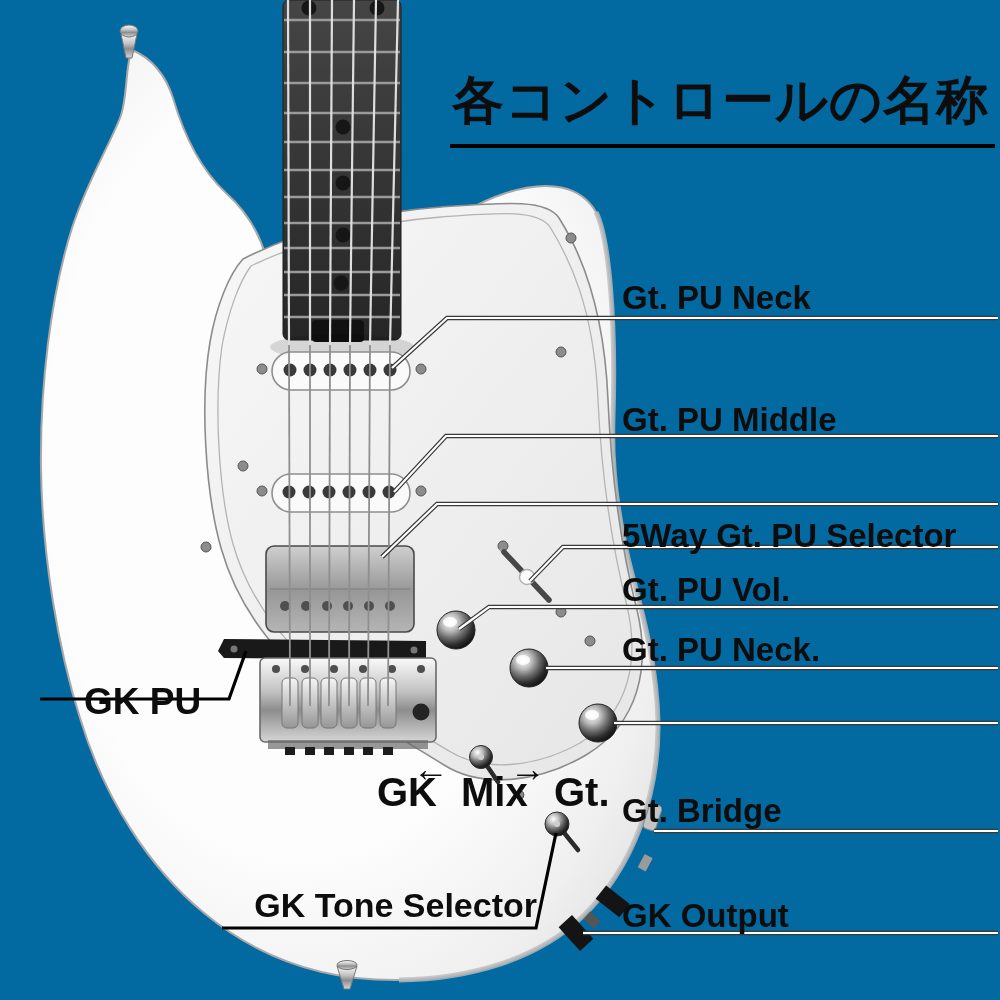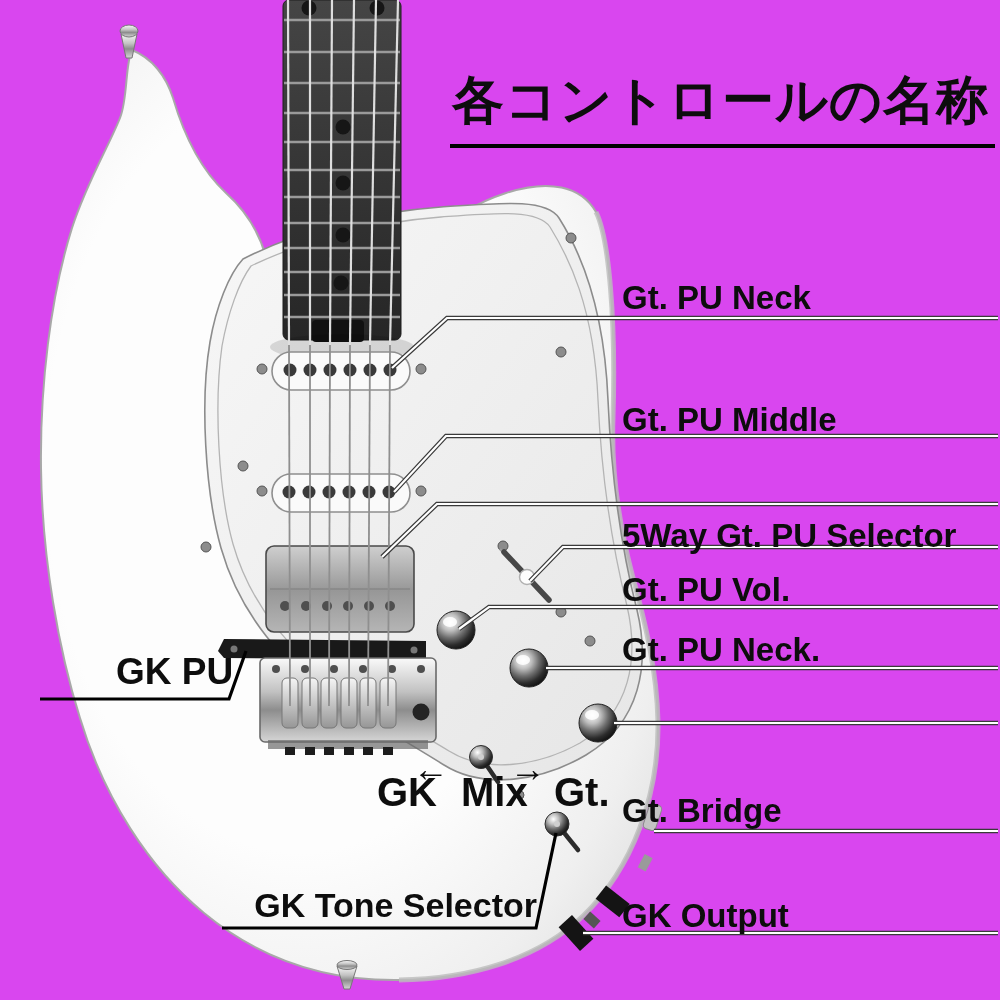--- a/index.html
+++ b/index.html
@@ -1,30 +1,30 @@
 <!DOCTYPE html>
 <html><head>
 <meta charset="utf-8">
 <style>
   html,body{margin:0;padding:0;background:#fff;}
   .stage{
-    position:relative;width:1000px;height:1000px;overflow:hidden;background:#d946ef;
+    position:relative;width:1000px;height:1000px;overflow:hidden;background:#0369a1;
     font-family:"Liberation Sans","DejaVu Sans",sans-serif;color:#0d0d0d;
   }
   .stage svg{position:absolute;left:0;top:0;}
   .title{
     position:absolute;left:450px;top:66px;font-size:52px;font-weight:bold;
     letter-spacing:1px;border-bottom:4px solid #000;padding:0 6px 8px 2px;white-space:nowrap;
   }
   .r-label{
     position:absolute;left:622px;width:376px;
     font-size:33px;font-weight:bold;white-space:nowrap;
   }
   .lbl{position:absolute;font-weight:bold;white-space:nowrap;}
-  .gkpu{left:84px;top:651px;font-size:37px;margin-left:32px;}
+  .gkpu{left:84px;top:681px;font-size:37px;}
   .gktone{left:225px;top:886px;width:312px;text-align:right;font-size:34px;}
   .mixword{font-size:40px;margin-left:11px;}
   .arrow{font-size:36px;font-weight:bold;}
 </style>
 </head>
 <body>
 
 <div class="stage">
 
 <svg width="1000" height="1000" viewBox="0 0 1000 1000">

